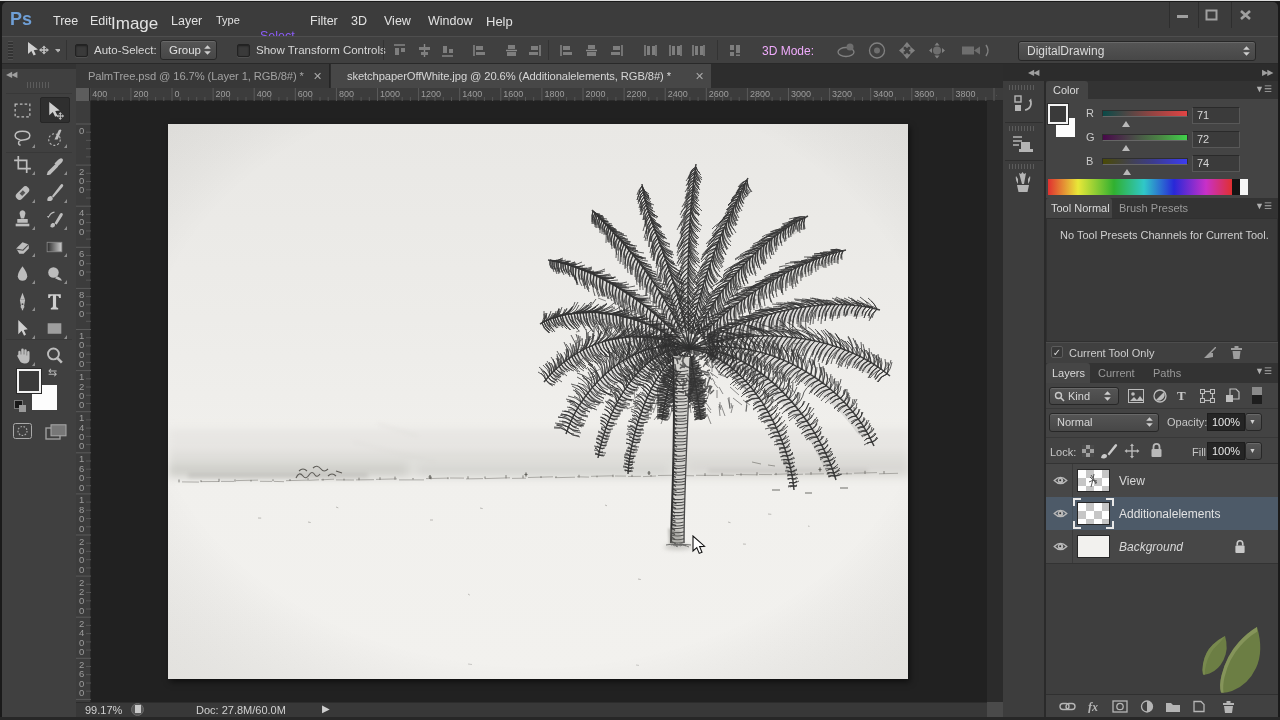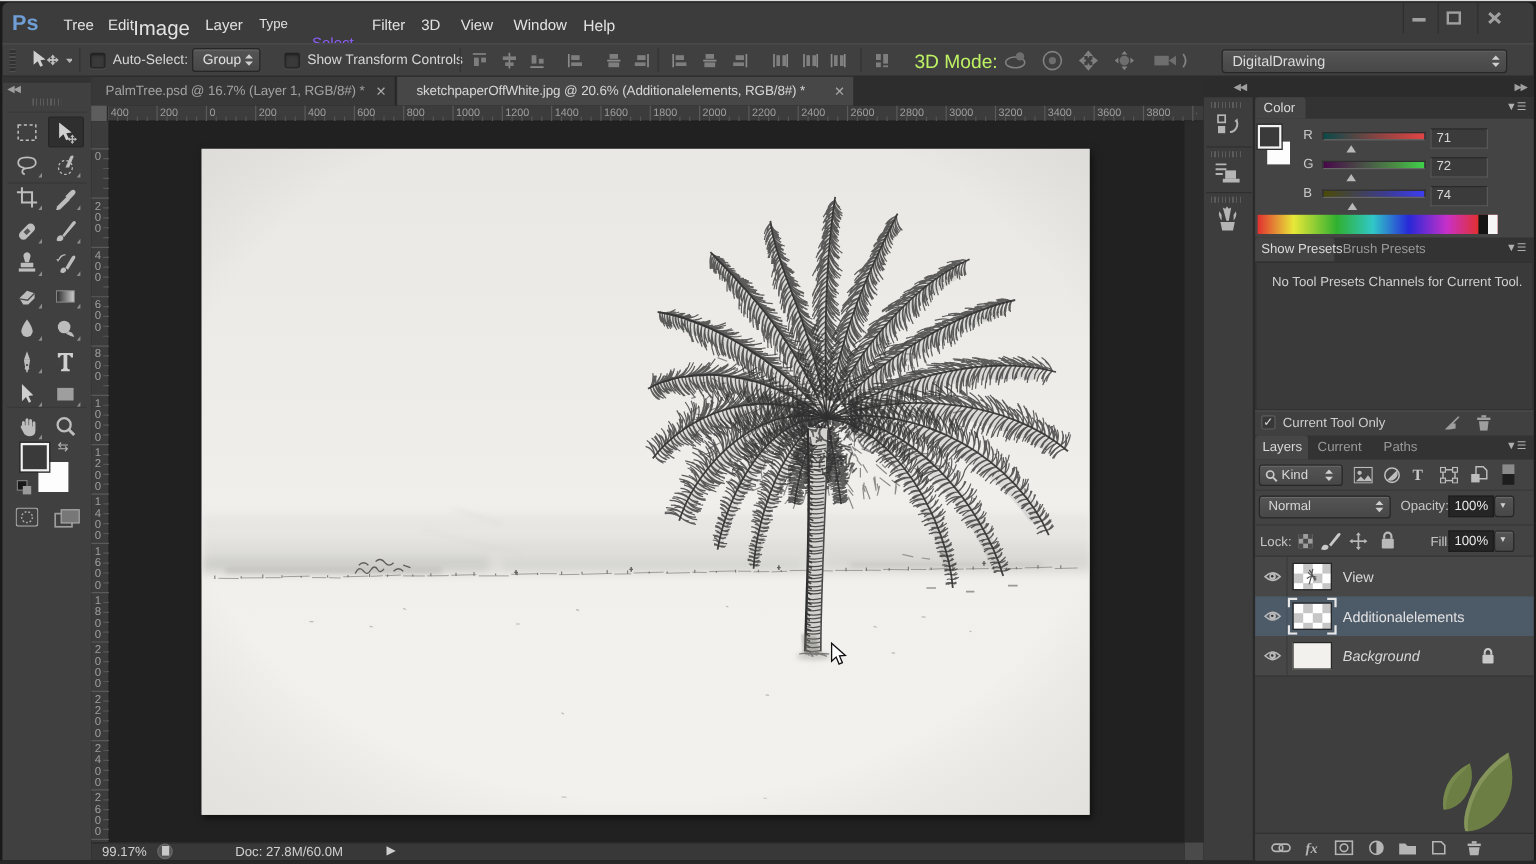--- a/index.html
+++ b/index.html
@@ -116,21 +116,21 @@
     <path d="M2,2 v11 M13,2 v11" stroke="#8a8a8a"></path>
     <rect x="4" y="3" width="3" height="9" fill="#7e7e7e" stroke="none"></rect>
     <rect x="9" y="3" width="3" height="9" fill="#7e7e7e" stroke="none"></rect>
   </svg>
 <svg class="a" style="left:728px;top:43px" width="15" height="15" viewBox="0 0 15 15" fill="none" stroke="#7e7e7e" stroke-width="1.4">
     <rect x="2" y="2" width="4" height="5" fill="#7e7e7e" stroke="none"></rect>
     <rect x="8" y="2" width="4" height="8" fill="#7e7e7e" stroke="none"></rect>
     <rect x="2" y="9" width="4" height="4" fill="#7e7e7e" stroke="none"></rect>
     <rect x="8" y="11.5" width="4" height="1.5" fill="#7e7e7e" stroke="none"></rect>
   </svg>
-<div class="a" style="left:762px;top:44px;color:#bef264;font-size:16px">3D Mode:</div>
+<div class="a" style="left:762px;top:44px;color:#f0abfc;font-size:12px">3D Mode:</div>
 <svg class="a" style="left:836px;top:41px" width="165" height="19" viewBox="0 0 165 19" fill="none" stroke="#818181" stroke-width="1.3">
     <ellipse cx="10" cy="11" rx="8" ry="4.5"></ellipse>
     <circle cx="14" cy="6" r="3.5" fill="#6e6e6e" stroke="none"></circle>
     <circle cx="41" cy="9.5" r="7.5"></circle>
     <circle cx="41" cy="9.5" r="3" fill="#6e6e6e" stroke="none"></circle>
     <path d="M71,2 v5 M71,17 v-5 M64,9.5 h5 M78,9.5 h-5 M71,2 l-2.5,3 h5 Z M71,17 l-2.5,-3 h5 Z M64,9.5 l3,-2.5 v5 Z M78,9.5 l-3,-2.5 v5 Z"></path>
     <circle cx="101" cy="9.5" r="4" fill="#6e6e6e" stroke="none"></circle>
     <path d="M101,1.5 l-2.5,3 h5 Z M101,17.5 l-2.5,-3 h5 Z M93,9.5 l3,-2.5 v5 Z M109,9.5 l-3,-2.5 v5 Z" fill="#818181" stroke="none"></path>
     <rect x="126" y="5.5" width="12" height="8" fill="#6e6e6e" stroke="none"></rect>
     <path d="M138,9.5 l6,-4 v8 Z" fill="#6e6e6e" stroke="none"></path>
@@ -747,21 +747,21 @@
 <div class="a" style="left:1086px;top:155px;color:#c9c9c9;font-size:11px">B</div>
 <div class="a" style="left:1102px;top:158px;width:86px;height:7px;background:linear-gradient(90deg,#4a4a06,#3c3c8e 60%,#3c3cf2);border:1px solid #2e2e2e;border-bottom-color:#666"></div>
 <div class="a" style="left:1123px;top:165px;width:0;height:0;border:4.5px solid transparent;border-bottom:6px solid #b9b9b9"></div>
 <div class="a" style="left:1192px;top:155px;width:48px;height:17px;background:#3b3b3b;border:1px solid #585858;border-top-color:#2a2a2a"></div>
 <div class="a" style="left:1197px;top:157px;color:#d6d6d6;font-size:11px">74</div>
 <div class="a" style="left:1048px;top:179px;width:200px;height:16px;background:linear-gradient(90deg,#e03030,#e8e838 15%,#30b030 33%,#30c8c8 48%,#2828d8 63%,#c830c8 79%,#e03030 92%,#d02020)"></div>
 <div class="a" style="left:1232px;top:179px;width:8px;height:16px;background:#141414"></div>
 <div class="a" style="left:1240px;top:179px;width:8px;height:16px;background:#f6f6f6"></div>
 <div class="a" style="left:1046px;top:198px;width:232px;height:20px;background:#333333"></div>
 <div class="a" style="left:1046px;top:198px;width:66px;height:20px;background:#444444;border-radius:3px 3px 0 0"></div>
-<div class="a" style="left:1051px;top:202px;color:#dadada;font-size:11px">Show Presets</div>
+<div class="a" style="left:1051px;top:202px;color:#dadada;font-size:11px">Tool Normal</div>
 <div class="a" style="left:1119px;top:202px;color:#9a9a9a;font-size:11px">Brush Presets</div>
 <div class="a" style="left:1255px;top:201px;color:#b0b0b0;font-size:9px">▼<span style="letter-spacing:-1px">☰</span></div>
 <div class="a" style="left:1046px;top:218px;width:232px;height:124px;background:#3a3a3a;border:1px solid #303030"></div>
 <div class="a" style="left:1060px;top:229px;color:#cfcfcf;font-size:11px">No Tool Presets Channels for Current Tool.</div>
 <div class="a" style="left:1046px;top:342px;width:232px;height:21px;background:#404040;border-top:1px solid #4d4d4d"></div>
 <div class="a" style="left:1051px;top:346px;width:12px;height:12px;background:#383838;border:1px solid #5c5c5c;border-radius:2px;color:#dadada;font-size:10px;line-height:12px;text-align:center">✓</div>
 <div class="a" style="left:1069px;top:347px;color:#cdcdcd;font-size:11px">Current Tool Only</div>
 <svg class="a" style="left:1203px;top:346px" width="14" height="13" viewBox="0 0 14 13">
     <path d="M1,12 L6,7 h4 v4 L5,12 Z M6,7 L12,1 h1 v1 L7,8" fill="#9e9e9e"></path>
   </svg>

